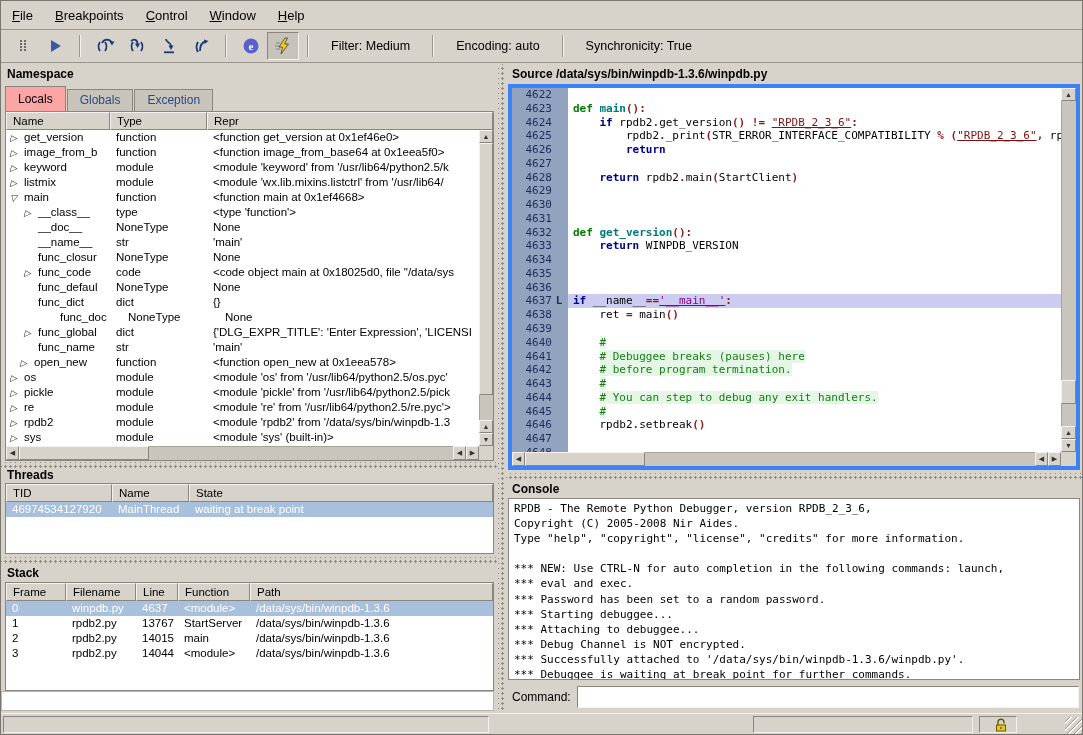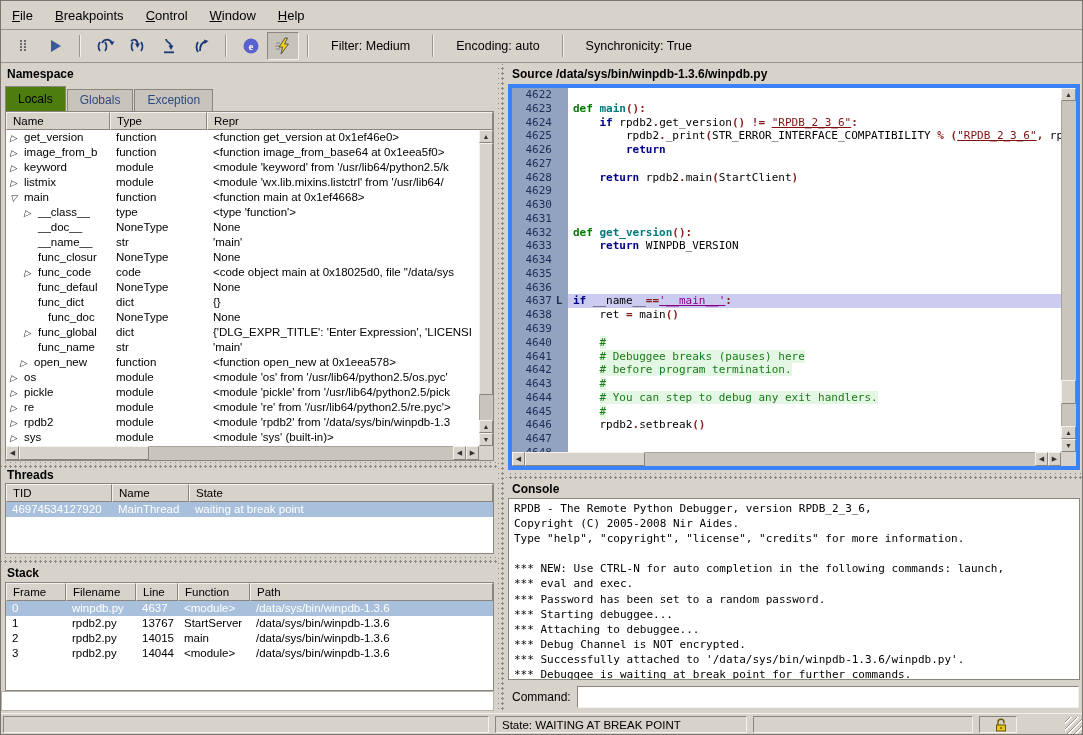--- a/index.html
+++ b/index.html
@@ -22,21 +22,21 @@
   .dots{background-image:radial-gradient(#8f8b83 1px, transparent 1.1px);background-size:5px 5px;background-position:2px 2px;}
   .vsplit{position:absolute;left:497px;top:63px;width:8px;height:647px;}
   
   .left-panel{position:absolute;left:0;top:63px;width:497px;height:647px;}
   .right-panel{position:absolute;left:505px;top:63px;width:578px;height:647px;}
   .ptitle{font-weight:bold;font-size:12px;padding-left:6px;}
   
   .tabbar{position:absolute;left:4px;top:21px;height:26px;display:flex;align-items:flex-end;}
   .tab{font-size:12px;color:#2d4a80;background:#c8c4bc;border:1px solid #8a867e;border-bottom:none;
     padding:3px 12px 4px 12px;margin-right:1px;}
-  .tab.active{background:#4d7c0f;color:#000;padding:5px 12px 5px 12px;position:relative;z-index:2;}
+  .tab.active{background:#fca5a5;color:#000;padding:5px 12px 5px 12px;position:relative;z-index:2;}
   
   .listbox{position:absolute;background:#fff;border:1px solid #8a867e;box-sizing:border-box;overflow:hidden;}
   .lhead{display:flex;background:#d7d3cb;}
   .lhcell{font-size:11.5px;padding:2px 6px;box-sizing:border-box;background:#d7d3cb;
     border:1px solid;border-color:#f4f2ee #8a867e #8a867e #f4f2ee;white-space:nowrap;overflow:hidden;height:18px;}
   .lrow{display:flex;height:15px;line-height:15px;font-size:11.5px;white-space:nowrap;}
   .lrow.sel{background:#a9c0dc;color:#fff;}
   .lcell{padding-left:6px;box-sizing:border-box;overflow:hidden;white-space:nowrap;flex-shrink:0;}
   .arrow{display:inline-block;width:14px;font-size:9px;color:#222;text-align:left;padding-left:2px;}
   .lrow.ind .arrow{margin-left:14px;}
@@ -284,21 +284,21 @@
             <span class="lcell c-repr">None</span>
           </div>
 
           <div class="lrow ind">
             <span class="lcell c-name" style="padding-left:2px;"><i class="arrow"></i><span>func_dict</span></span>
             <span class="lcell c-type">dict</span>
             <span class="lcell c-repr">{}</span>
           </div>
 
           <div class="lrow ind">
-            <span class="lcell c-name" style="padding-left:12px;"><i class="arrow"></i><span>func_doc</span></span>
+            <span class="lcell c-name" style="padding-left:12px;margin-left:12px;"><i class="arrow"></i><span>func_doc</span></span>
             <span class="lcell c-type">NoneType</span>
             <span class="lcell c-repr">None</span>
           </div>
 
           <div class="lrow ind">
             <span class="lcell c-name" style="padding-left:2px;"><i class="arrow">▷</i><span>func_global</span></span>
             <span class="lcell c-type">dict</span>
             <span class="lcell c-repr">{'DLG_EXPR_TITLE': 'Enter Expression', 'LICENSI</span>
           </div>
 
@@ -619,21 +619,20 @@
       </div>
 
     <div class="cmdrow">
       <span class="cmdlabel">Command:</span>
       <input class="cmdinput" type="text" value="" style="">
     </div>
   </div>
 
   <div class="statusbar">
     <div class="scell" style="left:2px;width:486px;"></div>
-    <div class="scell" style="left:494px;width:252px;">State: WAITING AT BREAK POINT</div>
     <div class="scell" style="left:752px;width:220px;"></div>
     <div class="scell" style="left:978px;width:38px;display:flex;align-items:center;justify-content:center;">
       <span>
         <svg width="14" height="14" viewBox="0 0 14 14">
           <path d="M4 7 V4.2 a3 3 0 0 1 6 0 V5.4" fill="none" stroke="#6b5900" stroke-width="1.4"></path>
           <rect x="2.5" y="7" width="9" height="6" fill="#e8c71c" stroke="#6b5900" stroke-width="1"></rect>
           <circle cx="7" cy="10" r="1" fill="#6b5900"></circle>
         </svg>
         </span>
     </div>

